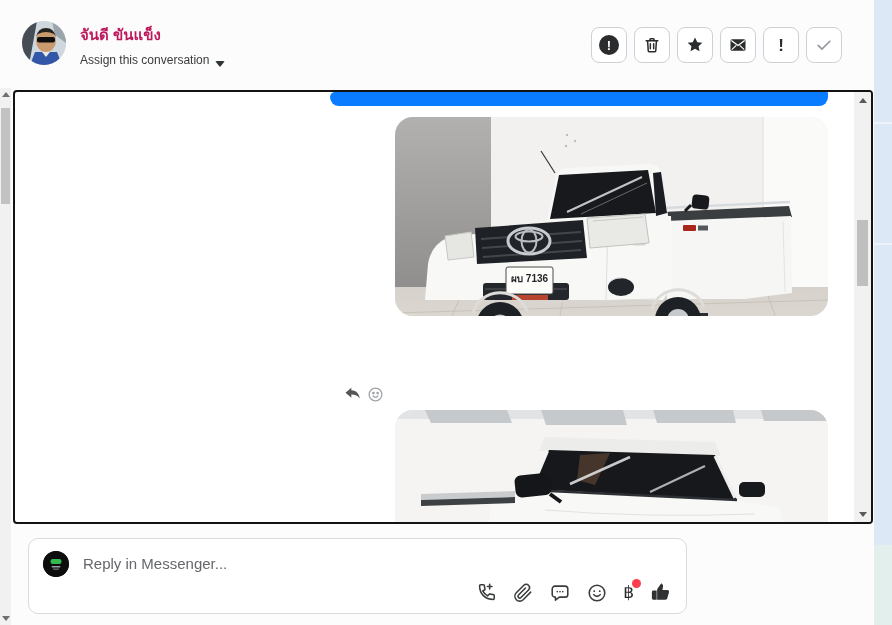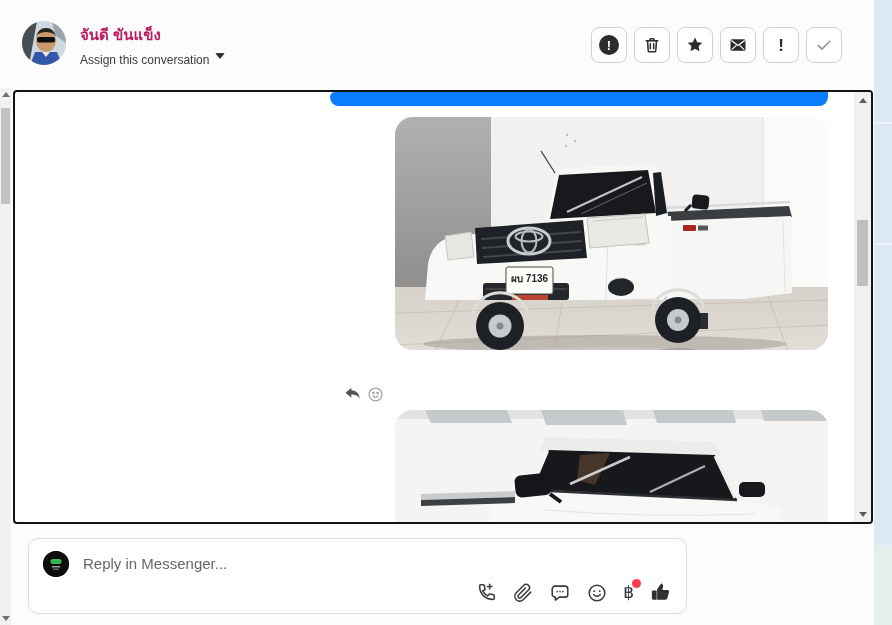--- a/index.html
+++ b/index.html
@@ -14,34 +14,34 @@
   
   .page-scroll{position:absolute;left:0;top:88px;width:11px;height:537px;background:#f1f1f1;}
   .ps-btn{position:absolute;left:0;width:11px;height:13px;display:flex;align-items:center;justify-content:center;}
   .tri-up{width:0;height:0;border-left:4px solid transparent;border-right:4px solid transparent;border-bottom:5px solid #707070;}
   .tri-down{width:0;height:0;border-left:4px solid transparent;border-right:4px solid transparent;border-top:5px solid #707070;}
   .ps-thumb{position:absolute;left:1px;top:20px;width:9px;height:96px;background:#c2c2c2;}
 
   
   .hdr-avatar{position:absolute;left:22px;top:21px;width:44px;height:44px;border-radius:50%;overflow:hidden;background:#dfe3e8;}
   .hdr-name{position:absolute;left:80px;top:23px;font-size:15px;font-weight:bold;color:#be185d;}
-  .assign{position:absolute;left:80px;top:53px;display:flex;align-items:flex-start;gap:6px;cursor:pointer;}
+  .assign{position:absolute;left:80px;top:53px;display:flex;align-items:flex-end;gap:6px;cursor:pointer;}
   .assign-label{font-size:12px;color:#3a3b3c;}
   .chev{width:0;height:0;border-left:5px solid transparent;border-right:5px solid transparent;border-top:6px solid #2f3437;border-radius:2px;}
   .actions{position:absolute;left:591px;top:27px;display:flex;gap:7px;}
   .btn{width:36px;height:36px;background:#fff;border:1px solid #ccd1d6;border-radius:8px;display:flex;align-items:center;justify-content:center;cursor:pointer;box-sizing:border-box;}
   .circle-excl{width:20px;height:20px;border-radius:50%;background:#2a2c2e;color:#fff;font-weight:bold;font-size:13px;display:flex;align-items:center;justify-content:center;line-height:1;}
   .plain-excl{font-size:17px;font-weight:bold;color:#2a2c2e;line-height:1;}
   .btn svg{display:block;}
 
   
   .chatbox{position:absolute;left:13px;top:90px;width:860px;height:434px;box-sizing:border-box;border:2px solid #131313;border-radius:4px;background:#fff;overflow:hidden;}
   .bubble{position:absolute;left:315px;top:0;width:498px;height:14px;background:#0a7cff;border-radius:8px 2px 14px 14px;}
   .photo{position:absolute;left:380px;width:433px;overflow:hidden;background:#eee;}
-  .photo1{top:25px;height:233px;border-radius:18px;}
+  .photo1{top:25px;height:199px;border-radius:18px;}
   .photo2{top:318px;height:116px;border-radius:18px 18px 0 0;}
   .photo svg{display:block;}
   .hover-act{position:absolute;display:flex;align-items:center;gap:4px;left:328px;top:292px;}
   .chat-scroll{position:absolute;right:0;top:0;width:17px;height:430px;background:#f1f1f1;}
   .cs-btn{position:absolute;left:0;width:17px;height:16px;display:flex;align-items:center;justify-content:center;}
   .cs-thumb{position:absolute;left:3px;top:128px;width:11px;height:66px;background:#bfbfbf;}
 
   
   .composer{position:absolute;left:28px;top:538px;width:659px;height:76px;box-sizing:border-box;background:#fff;border:1px solid #d8dbe0;border-radius:10px;}
   .comp-avatar{position:absolute;left:14px;top:12px;width:26px;height:26px;border-radius:50%;background:#0d0d0d;overflow:hidden;}

